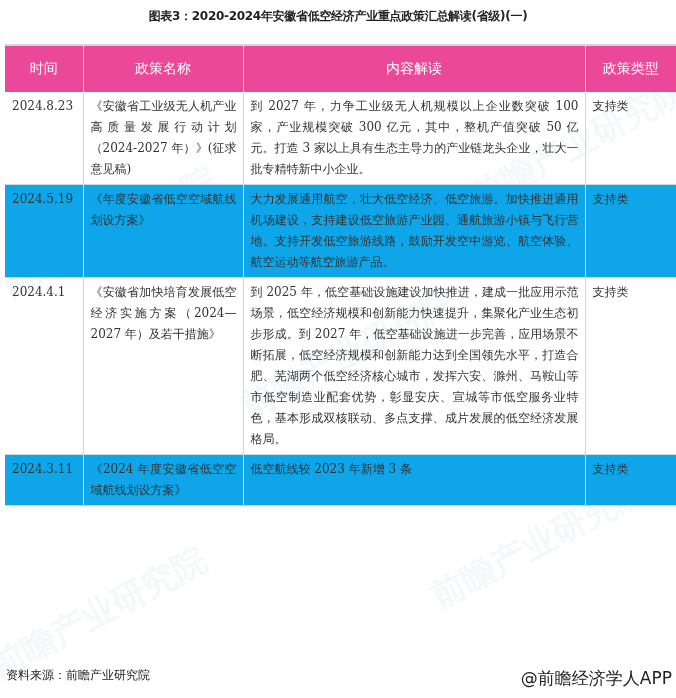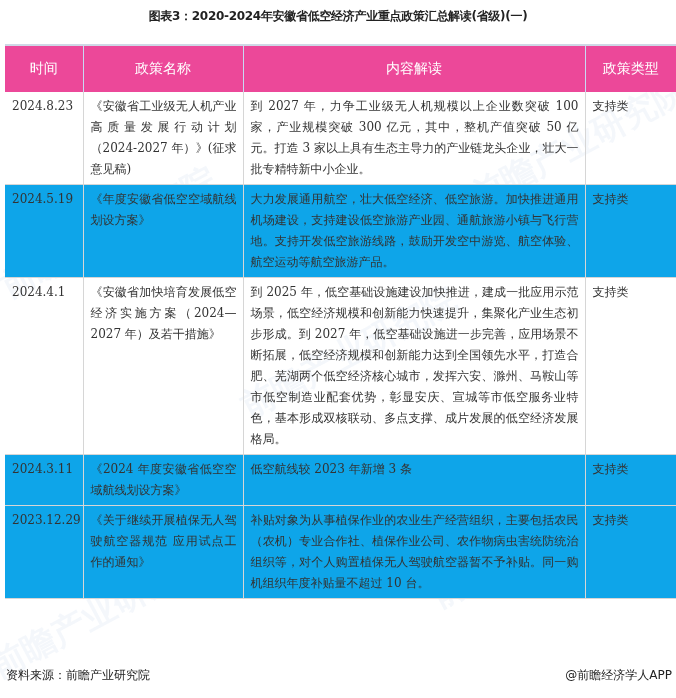--- a/index.html
+++ b/index.html
@@ -17,21 +17,21 @@
   table.policy th:last-child { border-right: none; }
   table.policy td { vertical-align: top; font-size: 12px; line-height: 21px;
                     padding: 4px 6px 4px 7px; border-right: 1px solid #d6d6d6;
                     border-bottom: 1px solid #d6d6d6; color: #333; text-align: justify; margin-top: 36px; }
   table.policy td:last-child { border-right: none; }
   table.policy tr.alt td { background: #0ea5e9; }
   td.date { font-size: 12px; }
   td.name { text-align: justify; }
   .footer-left { position: absolute; left: 6px; top: 667px; font-size: 12px;
                  font-family: "DejaVu Sans", "Liberation Sans", sans-serif; color: #222; text-align: center; }
-  .footer-right { position: absolute; right: 4px; top: 667px; font-size: 12px;
+  .footer-right { position: absolute; right: 4px; top: 667px; font-size: 17px;
                   font-family: "DejaVu Sans", "Liberation Sans", sans-serif; color: #222; }
   .watermark { position: absolute; font-family: "DejaVu Sans", sans-serif; font-weight: bold;
                color: rgba(120,150,200,0.08); font-size: 34px; transform: rotate(-28deg);
                pointer-events: none; white-space: nowrap; }
 </style>
 </head>
 <body>
 
 <div class="watermark" style="left:-10px;top:210px;">前瞻产业研究院</div>
 <div class="watermark" style="left:230px;top:330px;">前瞻产业研究院</div>
@@ -74,23 +74,17 @@
       <td class="name">《安徽省加快培育发展低空经济实施方案（2024—2027 年）及若干措施》</td>
       <td>到 2025 年，低空基础设施建设加快推进，建成一批应用示范场景，低空经济规模和创新能力快速提升，集聚化产业生态初步形成。到 2027 年，低空基础设施进一步完善，应用场景不断拓展，低空经济规模和创新能力达到全国领先水平，打造合肥、芜湖两个低空经济核心城市，发挥六安、滁州、马鞍山等市低空制造业配套优势，彰显安庆、宣城等市低空服务业特色，基本形成双核联动、多点支撑、成片发展的低空经济发展格局。</td>
       <td>支持类</td>
     </tr>
     <tr class="alt" style="height:47px">
       <td class="date">2024.3.11</td>
       <td class="name">《2024 年度安徽省低空空域航线划设方案》</td>
       <td>低空航线较 2023 年新增 3 条</td>
       <td>支持类</td>
     </tr>
-    <tr class="alt" style="height:89px">
-      <td class="date">2023.12.29</td>
-      <td class="name">《关于继续开展植保无人驾驶航空器规范 应用试点工作的通知》</td>
-      <td>补贴对象为从事植保作业的农业生产经营组织，主要包括农民（农机）专业合作社、植保作业公司、农作物病虫害统防统治组织等，对个人购置植保无人驾驶航空器暂不予补贴。同一购机组织年度补贴量不超过 10 台。</td>
-      <td>支持类</td>
-    </tr>
   </tbody>
 </table>
 
 <div class="footer-left">资料来源：前瞻产业研究院</div>
 <div class="footer-right">@前瞻经济学人APP</div>
 
 </body></html>

